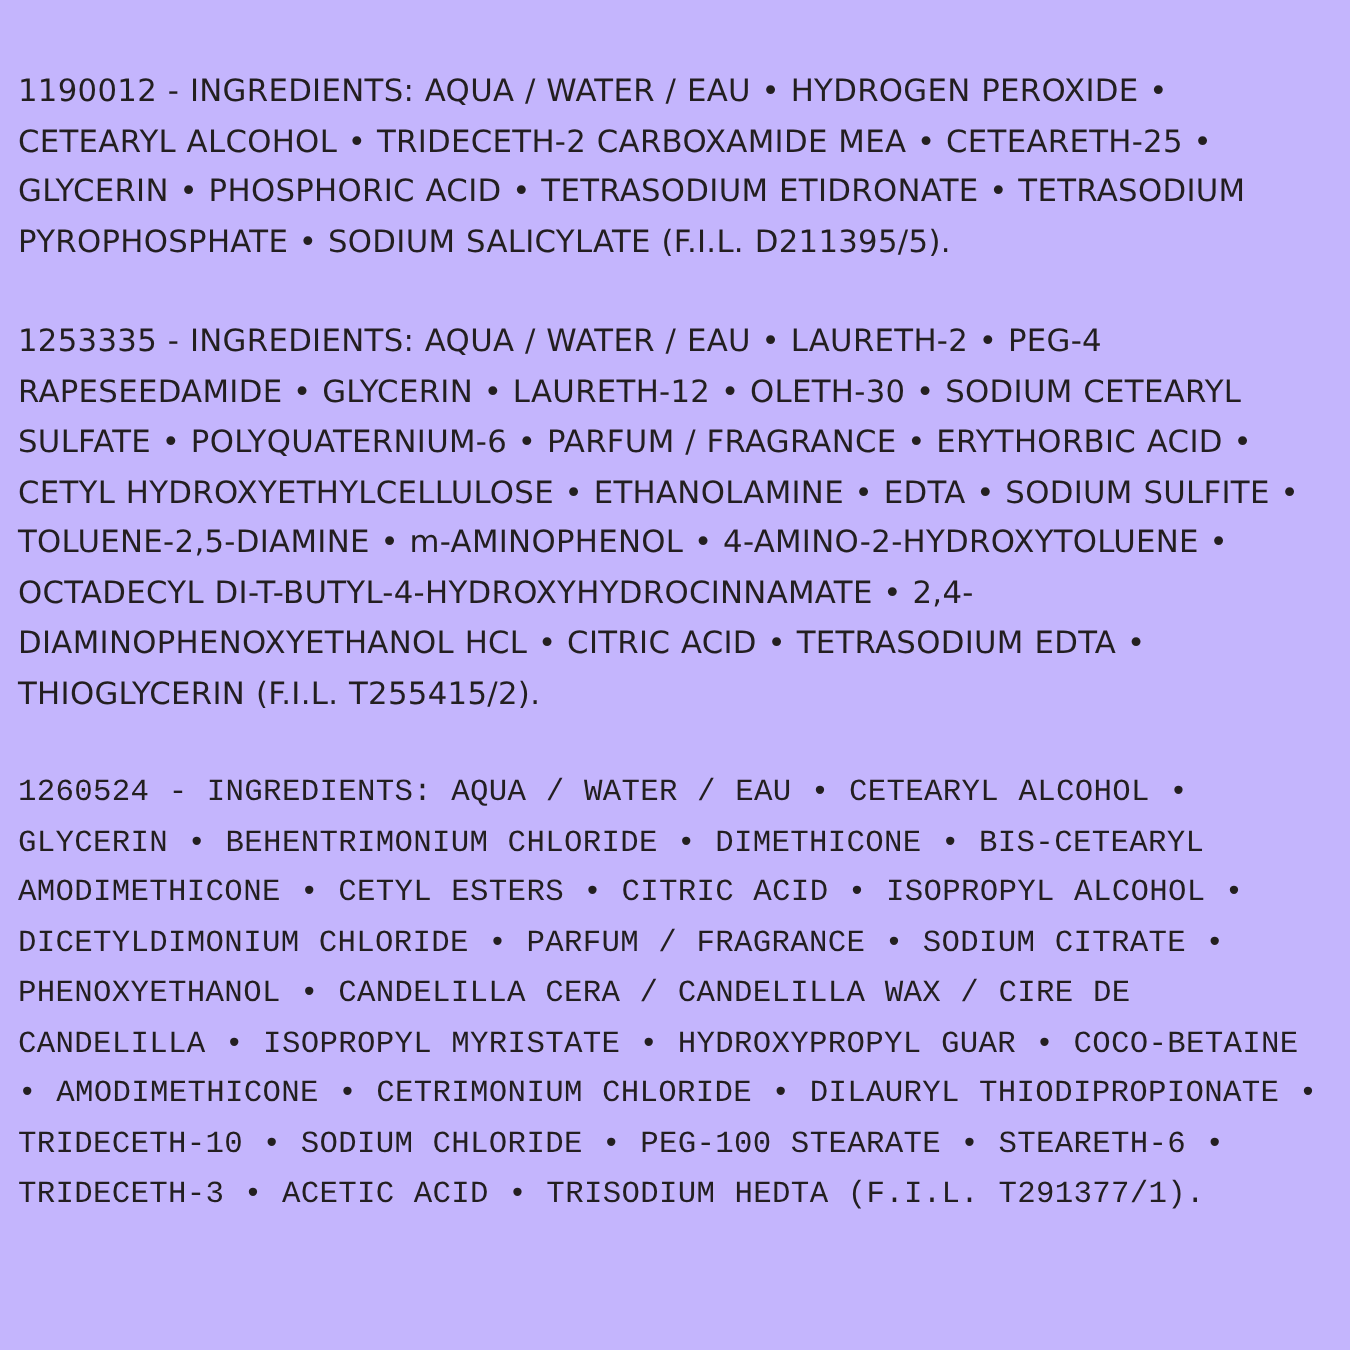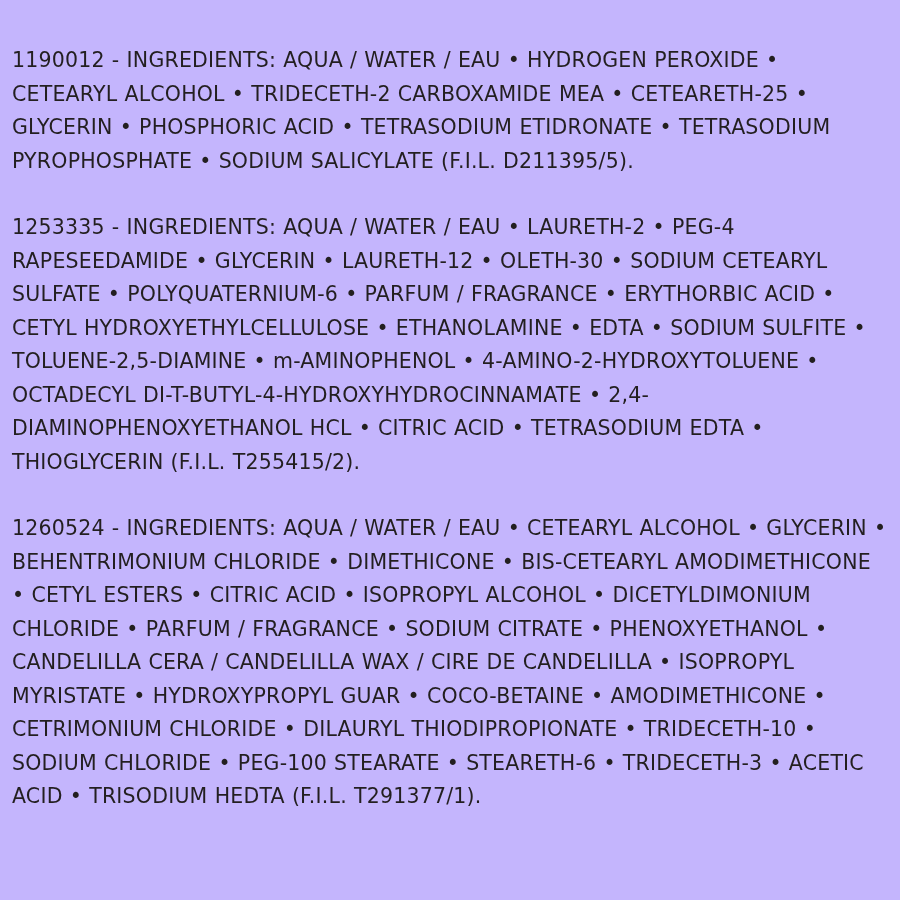--- a/index.html
+++ b/index.html
@@ -25,20 +25,21 @@
     font-size: 20.5px;
     line-height: 33.5px;
     letter-spacing: 0.01em;
     text-align: left;
     word-spacing: 0.02em;
     margin: 0 0 33px 0;
     color: #231f20;
   }
   .ingredient-block:last-child {
     margin-bottom: 0;
+    font-family: Liberation Mono, monospace;
   }
 </style>
 </head>
 <body>
 
 <div class="page">
   <p class="ingredient-block">1190012 - INGREDIENTS: AQUA / WATER / EAU • HYDROGEN PEROXIDE • CETEARYL ALCOHOL • TRIDECETH-2 CARBOXAMIDE MEA • CETEARETH-25 • GLYCERIN • PHOSPHORIC ACID • TETRASODIUM ETIDRONATE • TETRASODIUM PYROPHOSPHATE • SODIUM SALICYLATE (F.I.L. D211395/5).</p>
   <p class="ingredient-block">1253335 - INGREDIENTS: AQUA / WATER / EAU • LAURETH-2 • PEG-4 RAPESEEDAMIDE • GLYCERIN • LAURETH-12 • OLETH-30 • SODIUM CETEARYL SULFATE • POLYQUATERNIUM-6 • PARFUM / FRAGRANCE • ERYTHORBIC ACID • CETYL HYDROXYETHYLCELLULOSE • ETHANOLAMINE • EDTA • SODIUM SULFITE • TOLUENE-2,5-DIAMINE • m-AMINOPHENOL • 4-AMINO-2-HYDROXYTOLUENE • OCTADECYL DI-T-BUTYL-4-HYDROXYHYDROCINNAMATE • 2,4-DIAMINOPHENOXYETHANOL HCL • CITRIC ACID • TETRASODIUM EDTA • THIOGLYCERIN (F.I.L. T255415/2).</p>
   <p class="ingredient-block">1260524 - INGREDIENTS: AQUA / WATER / EAU • CETEARYL ALCOHOL • GLYCERIN • BEHENTRIMONIUM CHLORIDE • DIMETHICONE • BIS-CETEARYL AMODIMETHICONE • CETYL ESTERS • CITRIC ACID • ISOPROPYL ALCOHOL • DICETYLDIMONIUM CHLORIDE • PARFUM / FRAGRANCE • SODIUM CITRATE • PHENOXYETHANOL • CANDELILLA CERA / CANDELILLA WAX / CIRE DE CANDELILLA • ISOPROPYL MYRISTATE • HYDROXYPROPYL GUAR • COCO-BETAINE • AMODIMETHICONE • CETRIMONIUM CHLORIDE • DILAURYL THIODIPROPIONATE • TRIDECETH-10 • SODIUM CHLORIDE • PEG-100 STEARATE • STEARETH-6 • TRIDECETH-3 • ACETIC ACID • TRISODIUM HEDTA (F.I.L. T291377/1).</p>
 </div>

